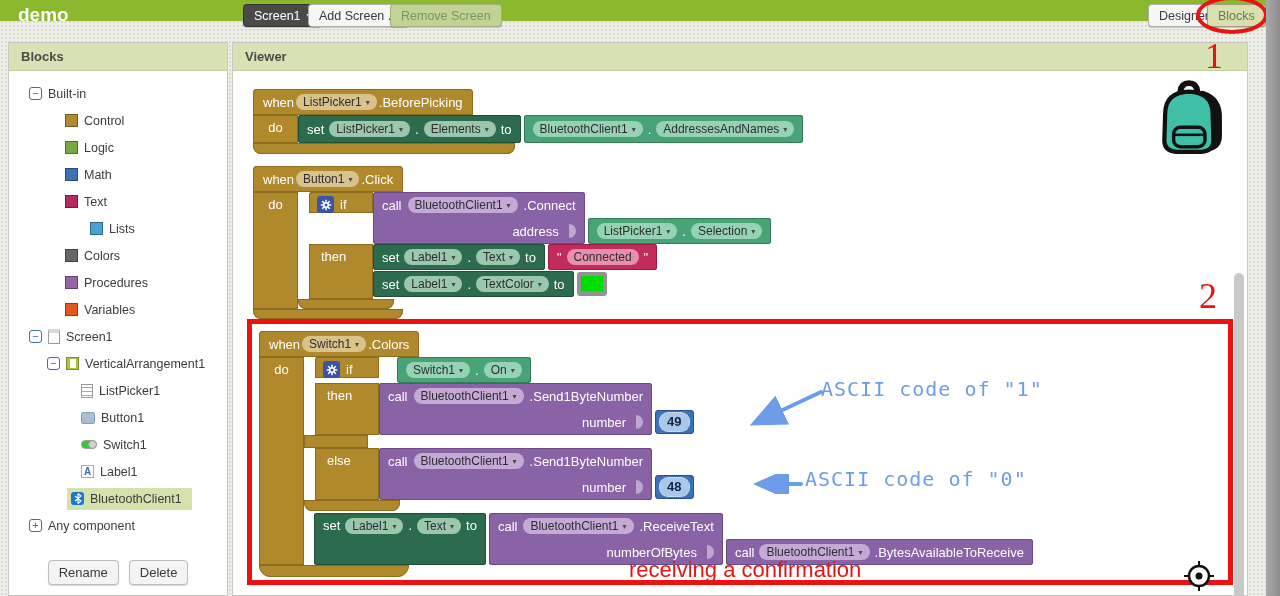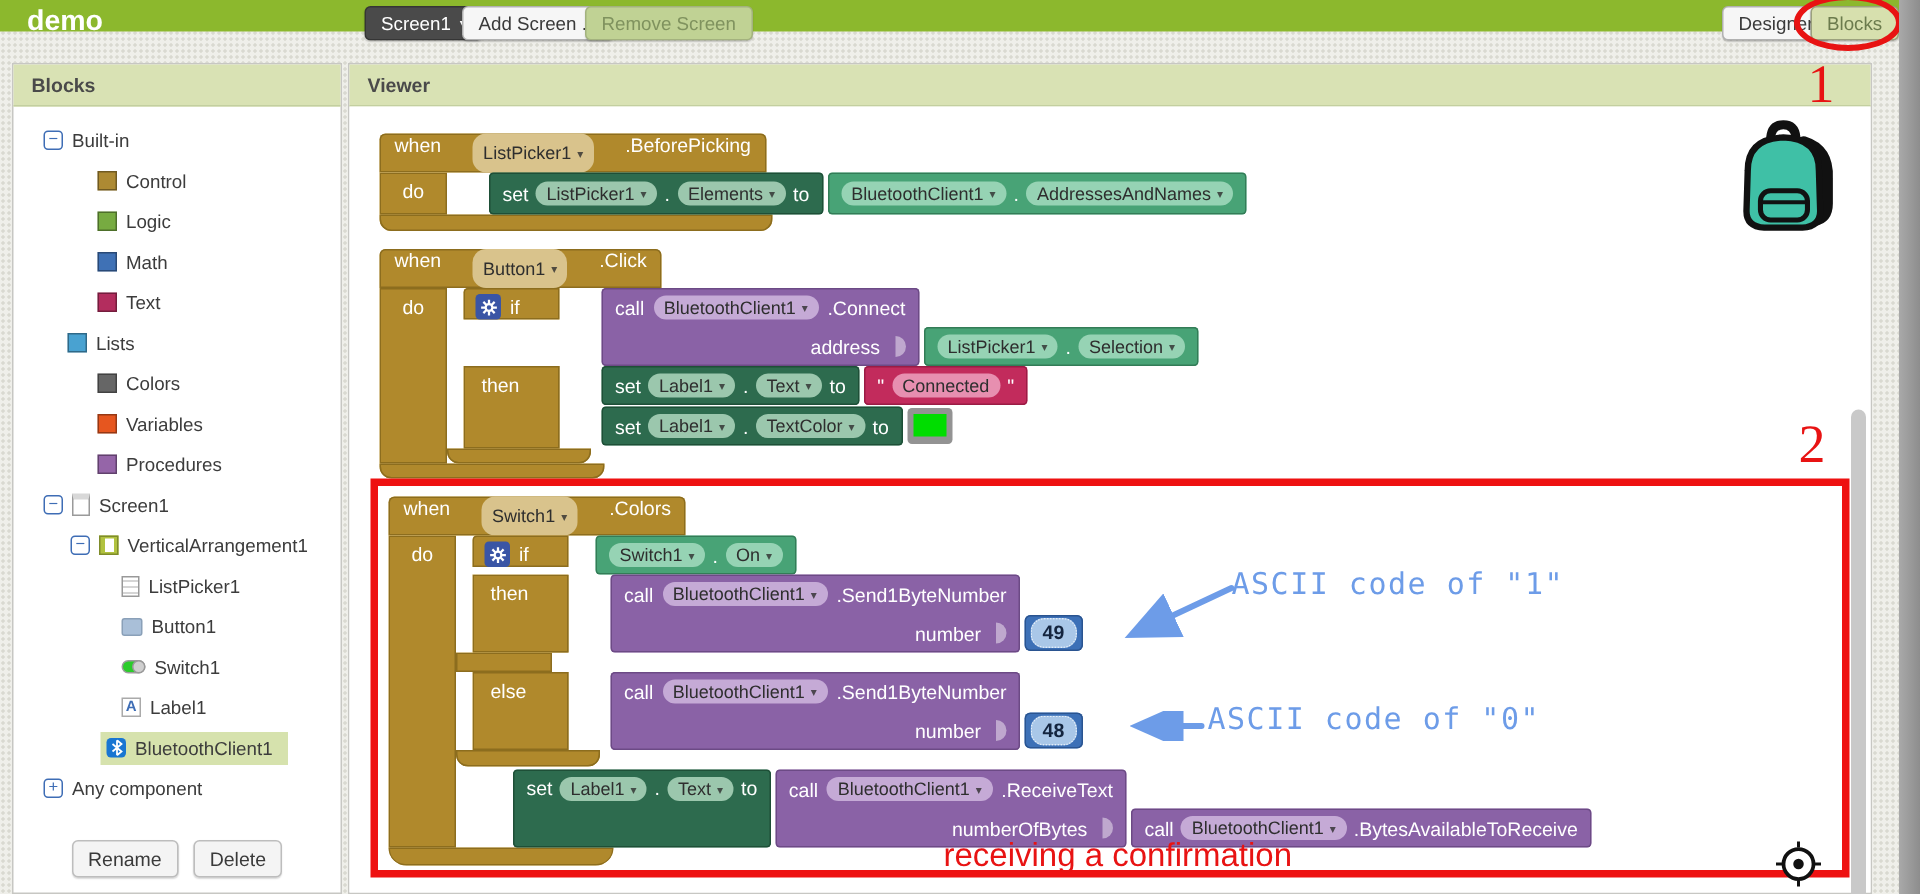--- a/index.html
+++ b/index.html
@@ -86,36 +86,36 @@
   .green  { background:#2D6B4E; box-shadow:inset 0 0 0 1px #1E4F37; }
   .teal   { background:#48A376; box-shadow:inset 0 0 0 1px #337C57; }
   .purple { background:#8A62A6; box-shadow:inset 0 0 0 1px #6C4A85; }
   .pink   { background:#C22B5C; box-shadow:inset 0 0 0 1px #9A1C45; }
   .pill { display:inline-flex; align-items:center; border-radius:9px;
     padding:1px 7px; font-size:12px; color:#2E2E2E; white-space:nowrap; }
   .p-gold{ background:#D9C38C; } .p-green{ background:#9BC7AD; }
   .p-teal{ background:#96D3B4; } .p-purple{ background:#C5AAD6; }
   .p-pink{ background:#E78FB0; }
   .caret { font-size:8px; margin-left:4px; opacity:.8; }
-  .evt-top { display:flex; gap:21px; height:26px;
+  .evt-top { display:flex; align-items:center; gap:2px; height:26px;
     padding:0 10px; border-radius:4px 4px 0 0; width:fit-content; }
   .evt-body { display:flex; align-items:stretch; }
   .docell { width:45px; display:flex; justify-content:center;
     align-items:flex-start; padding-top:5px; flex:0 0 auto; }
   .lip { height:11px; border-radius:0 0 8px 8px; }
   .childcol { display:flex; flex-direction:column; align-items:flex-start; }
   .ifrow { display:flex; align-items:flex-start;margin-left:11px; }
   .ifcell { display:flex; align-items:flex-start; gap:6px; padding:5px 0 0 8px;
     flex:0 0 auto; }
   .gear { width:17px; height:17px; border-radius:3px; background:#3A55A5;
     display:flex; align-items:center; justify-content:center; margin-top:-1px; }
   .callblk { display:flex; flex-direction:column; border-radius:3px; }
   .callrow { height:26px; display:flex; align-items:center; gap:6px; padding:0 9px; }
   .callrow.bottom { justify-content:flex-end; }
-  .pair { display:flex; align-items:flex-end; gap:3px;padding-left:28px; }
+  .pair { display:flex; align-items:flex-end; gap:3px; }
   .sock { width:7px; height:14px; background:rgba(255,255,255,.45);
     border-radius:0 7px 7px 0; margin-left:4px; }
   .numblk { height:24px; display:flex; align-items:center; background:#3C70B7;
     border-radius:4px; padding:0 4px; margin-bottom:1px;
     box-shadow:inset 0 0 0 1px #2A5490; }
   .numfield { background:#A9C7E8; border:1px dotted #E4EEF9; border-radius:9px;
     padding:0 7px; color:#14253F; font-weight:bold; font-size:13px;
     line-height:18px; }
   .seg2 { height:52px; align-items:flex-start; padding-top:5px; }
   .swatch { height:24px; display:flex; align-items:center; background:#939393;
@@ -173,35 +173,35 @@
       <span>Logic</span>
     </div>
     <div class="trow" style="padding-left:56px;">
       <span class="sq" style="background-color: rgb(63, 113, 181);"></span>
       <span>Math</span>
     </div>
     <div class="trow" style="padding-left:56px;">
       <span class="sq" style="background-color: rgb(179, 45, 94);"></span>
       <span>Text</span>
     </div>
-    <div class="trow" style="padding-left:36px;">
+    <div class="trow" style="padding-left:81px;">
       <span class="sq" style="background-color: rgb(73, 162, 209);"></span>
       <span>Lists</span>
     </div>
     <div class="trow" style="padding-left:56px;">
       <span class="sq" style="background-color: rgb(102, 102, 102);"></span>
       <span>Colors</span>
     </div>
     <div class="trow" style="padding-left:56px;">
+      <span class="sq" style="background-color: rgb(149, 101, 168);"></span>
+      <span>Procedures</span>
+    </div>
+    <div class="trow" style="padding-left:56px;">
       <span class="sq" style="background-color: rgb(230, 86, 31);"></span>
       <span>Variables</span>
-    </div>
-    <div class="trow" style="padding-left:56px;">
-      <span class="sq" style="background-color: rgb(149, 101, 168);"></span>
-      <span>Procedures</span>
     </div>
     <div class="trow" style="padding-left:20px;">
       <span class="exp">−</span>
       <span class="ic-screen"></span>
       <span>Screen1</span>
     </div>
     <div class="trow" style="padding-left:38px;">
       <span class="exp">−</span>
       <span class="ic-va">
           <i></i>

